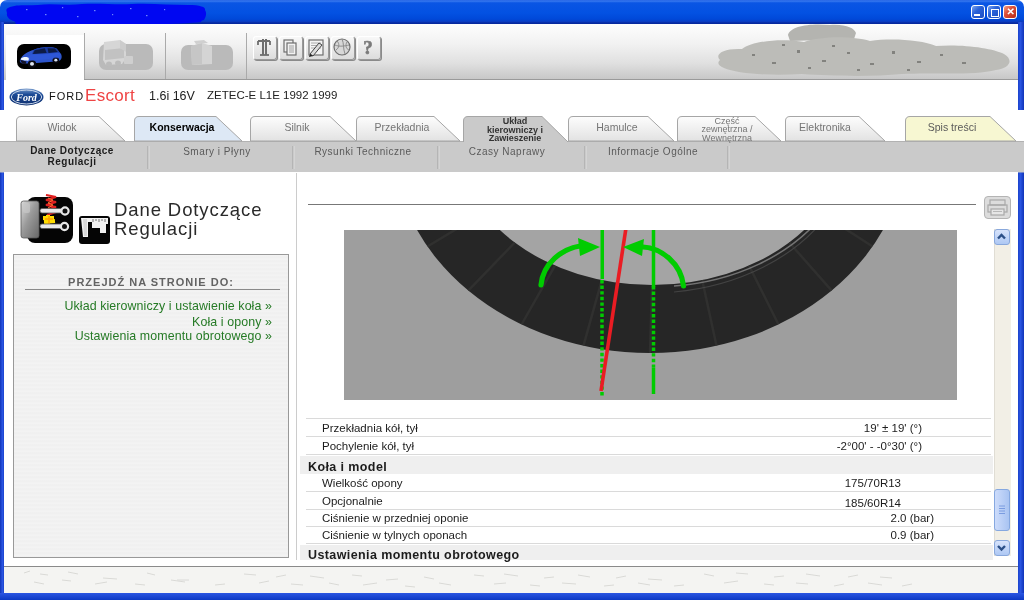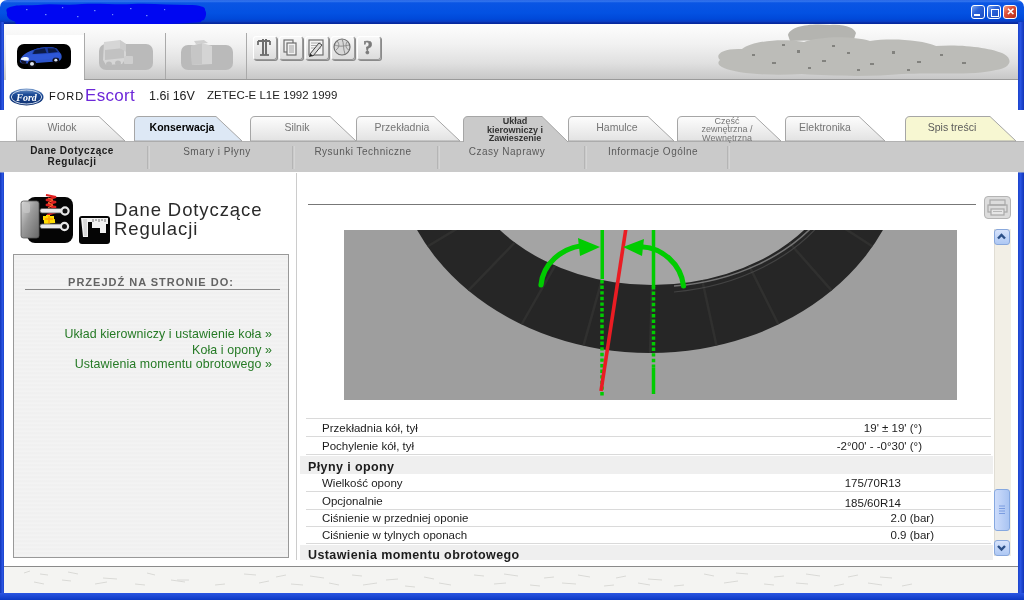--- a/index.html
+++ b/index.html
@@ -25,35 +25,35 @@
 #vsep1{left:84px;top:33px;width:1px;height:46px;background:#aaa;}
 #vsep2{left:165px;top:33px;width:1px;height:46px;background:#aaa;}
 #vsep3{left:246px;top:33px;width:1px;height:46px;background:#aaa;}
 #carbox{left:17px;top:44px;width:54px;height:25px;background:#000;border-radius:7px;}
 .graybox{background:#bababa;border-radius:7px;}
 
 .sbtn{top:36px;width:24px;height:24px;box-sizing:border-box;background:linear-gradient(180deg,#f8f8f8,#dcdcdc);border:1px solid #999;border-top-color:#fff;border-left-color:#fff;border-radius:3px;box-shadow:1px 1px 0 #8a8a8a;}
 
 #fordrow{left:4px;top:80px;width:1014px;height:36px;background:#fff;}
 .t1{font-size:11px;letter-spacing:1px;color:#111;}
-.t2{font-size:17px;color:#6d28d9;letter-spacing:0.3px;}
+.t2{font-size:17px;color:#ef4444;letter-spacing:0.3px;}
 .t3{font-size:12.5px;color:#222;}
 .t4{font-size:11.5px;color:#222;}
 .t5{font-size:12px;font-weight:bold;color:#0e8a0e;letter-spacing:0.1px;margin-top:45px;}
 
 #content{left:4px;top:172px;width:1014px;height:394px;background:#fff;}
 #vline{left:296px;top:173px;width:1px;height:387px;background:#ccc;}
 #hrule{left:308px;top:204px;width:668px;height:1px;background:#777;}
 
 #lp-head{left:114px;top:201px;width:200px;font-size:18.5px;line-height:18.5px;color:#2a2a2a;letter-spacing:0.9px;}
 #lp-box{left:13px;top:254px;width:274px;height:302px;border:1px solid #999;
  background:repeating-linear-gradient(180deg,#f4f4f4 0px,#efefef 2px,#f3f3f3 4px);}
 #lp-box-head{left:0;top:21px;width:274px;text-align:center;font-size:11px;font-weight:bold;color:#636363;letter-spacing:1px;}
 #lp-hr{left:11px;top:34px;width:255px;height:1px;background:#8a8a8a;}
-.lplink{position:absolute;right:16px;font-size:12.4px;color:#257a25;letter-spacing:0.1px;white-space:nowrap;margin-top:28px;}
+.lplink{position:absolute;right:16px;font-size:12.4px;color:#257a25;letter-spacing:0.1px;white-space:nowrap;}
 
 .tline{left:306px;width:685px;height:1px;background:#dadada;}
 .trow{font-size:11.5px;color:#1c1c1c;white-space:nowrap;}
 .tband{left:300px;width:693px;background:#efefef;}
 .tval{position:absolute;font-size:11.5px;color:#1c1c1c;white-space:nowrap;text-align:right;}
 
 #statusline{left:4px;top:566px;width:1014px;height:1px;background:#8a8a8a;}
 #statusbar{left:4px;top:567px;width:1014px;height:26px;background:#f4f4f2;}
 
 #sb-track{left:994px;top:229px;width:16px;height:327px;background:#f2efe6;border-left:1px solid #e0ddd4;}
@@ -381,21 +381,21 @@
  </svg>
 
  <div class="abs tline" style="top:418px"></div>
  <div class="abs trow" style="left:322px;top:422px">Przekładnia kół, tył</div>
  <div class="tval" style="right:102px;top:422px">19' ± 19' (°)</div>
  <div class="abs tline" style="top:436px"></div>
  <div class="abs trow" style="left:322px;top:440px">Pochylenie kół, tył</div>
  <div class="tval" style="right:102px;top:440px">-2°00' - -0°30' (°)</div>
  <div class="abs tline" style="top:454px"></div>
  <div class="abs tband" style="top:456px;height:18px"></div>
- <div class="abs trow" style="left:308px;top:459.5px;font-weight:bold;font-size:12.5px;letter-spacing:0.4px">Płyny i opony</div>
+ <div class="abs trow" style="left:308px;top:459.5px;font-weight:bold;font-size:12.5px;letter-spacing:0.4px">Koła i model</div>
  <div class="abs trow" style="left:322px;top:477px">Wielkość opony</div>
  <div class="tval" style="right:123px;top:477px">175/70R13</div>
  <div class="abs tline" style="top:491px"></div>
  <div class="abs trow" style="left:322px;top:495px">Opcjonalnie</div>
  <div class="tval" style="right:123px;top:497px">185/60R14</div>
  <div class="abs tline" style="top:509px"></div>
  <div class="abs trow" style="left:322px;top:512px">Ciśnienie w przedniej oponie</div>
  <div class="tval" style="right:90px;top:512px">2.0 (bar)</div>
  <div class="abs tline" style="top:526px"></div>
  <div class="abs trow" style="left:322px;top:529px">Ciśnienie w tylnych oponach</div>

